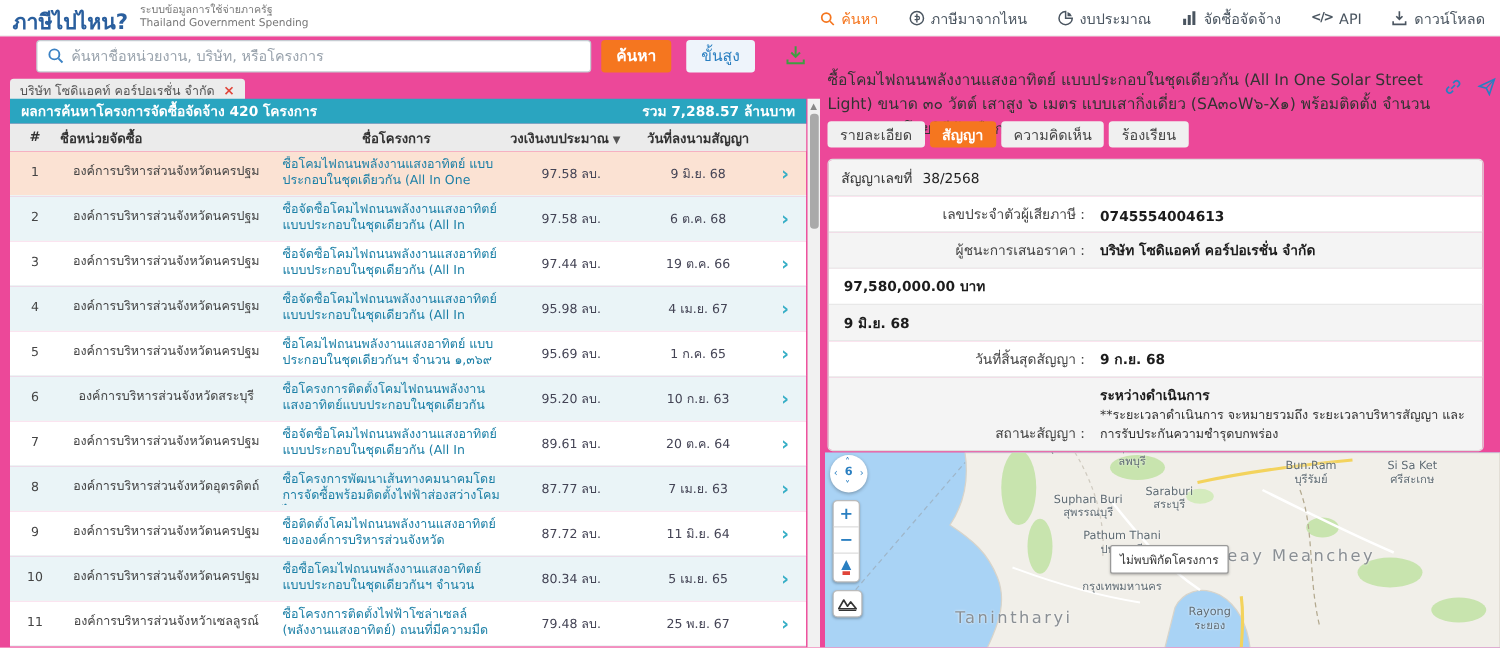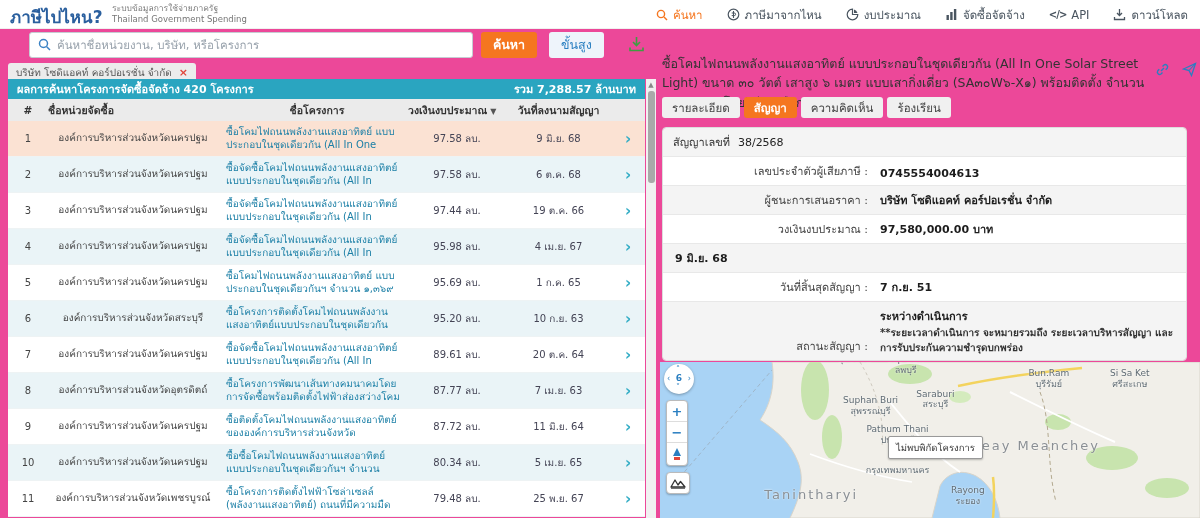--- a/index.html
+++ b/index.html
@@ -69,21 +69,21 @@
 
   .detail-box { position:absolute; left:662px; top:127px; width:525px; border:1px solid #ddd; border-radius:4px; overflow:hidden; font-size:11px; }
   .contract-row { display:flex; gap:8px; align-items:center; background:#f4f4f4; padding:5px 10px; border-bottom:1px solid #e8e8e8; color:#333; }
   .contract-row .cv { color:#222; }
   .field-row { display:flex; border-bottom:1px solid #e8e8e8; background:#fff;align-items:flex-end; }
   .field-row:last-child { border-bottom:none; }
   .field-row:nth-child(even) { background:#f4f4f4; }
   .f-label { width:205px; flex:none; text-align:right; color:#444; padding:5px 0; }
   .f-value { flex:1; padding:5px 0 5px 12px; }
   .f-val { font-weight:bold; color:#1c1c1c; }
-  .f-note { font-weight:bold; color:#333; font-size:10px; line-height:1.5; max-width:300px; }
+  .f-note { font-weight:normal; color:#333; font-size:10px; line-height:1.5; max-width:300px; }
   .f-note:empty { display:none; }
 
   
   .map { position:absolute; left:660px; top:362px; width:540px; height:156px; overflow:hidden; background:#a9d3f5; }
   .map svg.base { position:absolute; left:0; top:0; }
   .map-label { position:absolute; transform:translate(-50%,0); text-align:center; font-size:9px; color:#5f6b73; line-height:1.2; white-space:nowrap; text-shadow:0 0 2px #fff; }
   .map-label .ml-en, .map-label .ml-th { display:block; }
   .map-label .ml-en:empty, .map-label .ml-th:empty { display:none; }
   .map-label.lg { font-size:13px; color:#8a8f94; letter-spacing:2px; }
   .map-tooltip { position:absolute; left:228px; top:74px; background:#fff; border:1px solid #999; border-radius:2px; padding:3px 7px; font-size:9.5px; color:#333; box-shadow:0 1px 2px rgba(0,0,0,.25); white-space:nowrap; }
@@ -282,21 +282,21 @@
       <div class="t-row">
       <div class="c-num">10</div>
       <div class="c-agency">องค์การบริหารส่วนจังหวัดนครปฐม</div>
       <div class="c-project">ซื้อซื้อโคมไฟถนนพลังงานแสงอาทิตย์ แบบประกอบในชุดเดียวกันฯ จำนวน ๘๐๕ ชุด...</div>
       <div class="c-budget">80.34 ลบ.</div>
       <div class="c-date">5 เม.ย. 65</div>
       <div class="c-go"></div>
     </div>
       <div class="t-row">
       <div class="c-num">11</div>
-      <div class="c-agency">องค์การบริหารส่วนจังหวัดเพชรบูรณ์</div>
+      <div class="c-agency">องค์การบริหารส่วนจังหวัาเซลลูรณ์</div>
       <div class="c-project">ซื้อโครงการติดตั้งไฟฟ้าโซล่าเซลล์ (พลังงานแสงอาทิตย์) ถนนที่มีความมืดของ...</div>
       <div class="c-budget">79.48 ลบ.</div>
       <div class="c-date">25 พ.ย. 67</div>
       <div class="c-go"></div>
     </div>
     </div>
 
   <div class="scrollbar">
     <span class="sb-arrow">▲</span>
     <div class="sb-thumb"></div>
@@ -337,36 +337,35 @@
         </div>
       </div>
         <div class="field-row">
         <div class="f-label">ผู้ชนะการเสนอราคา :</div>
         <div class="f-value">
           <span class="f-val">บริษัท โซดิแอคท์ คอร์ปอเรชั่น จำกัด</span>
           
         </div>
       </div>
         <div class="field-row">
-        <div class="f-label">วงเงินงบประมาณ :</div>
         <div class="f-value">
           <span class="f-val">97,580,000.00 บาท</span>
           
         </div>
       </div>
         <div class="field-row">
         <div class="f-value">
           <span class="f-val">9 มิ.ย. 68</span>
           
         </div>
       </div>
         <div class="field-row">
         <div class="f-label">วันที่สิ้นสุดสัญญา :</div>
         <div class="f-value">
-          <span class="f-val">7 ก.ย. 51</span>
+          <span class="f-val">9 ก.ย. 68</span>
           
         </div>
       </div>
         <div class="field-row">
         <div class="f-label">สถานะสัญญา :</div>
         <div class="f-value">
           <span class="f-val">ระหว่างดำเนินการ</span>
           <div class="f-note">**ระยะเวลาดำเนินการ จะหมายรวมถึง ระยะเวลาบริหารสัญญา และการรับประกันความชำรุดบกพร่อง</div>
         </div>
       </div>

